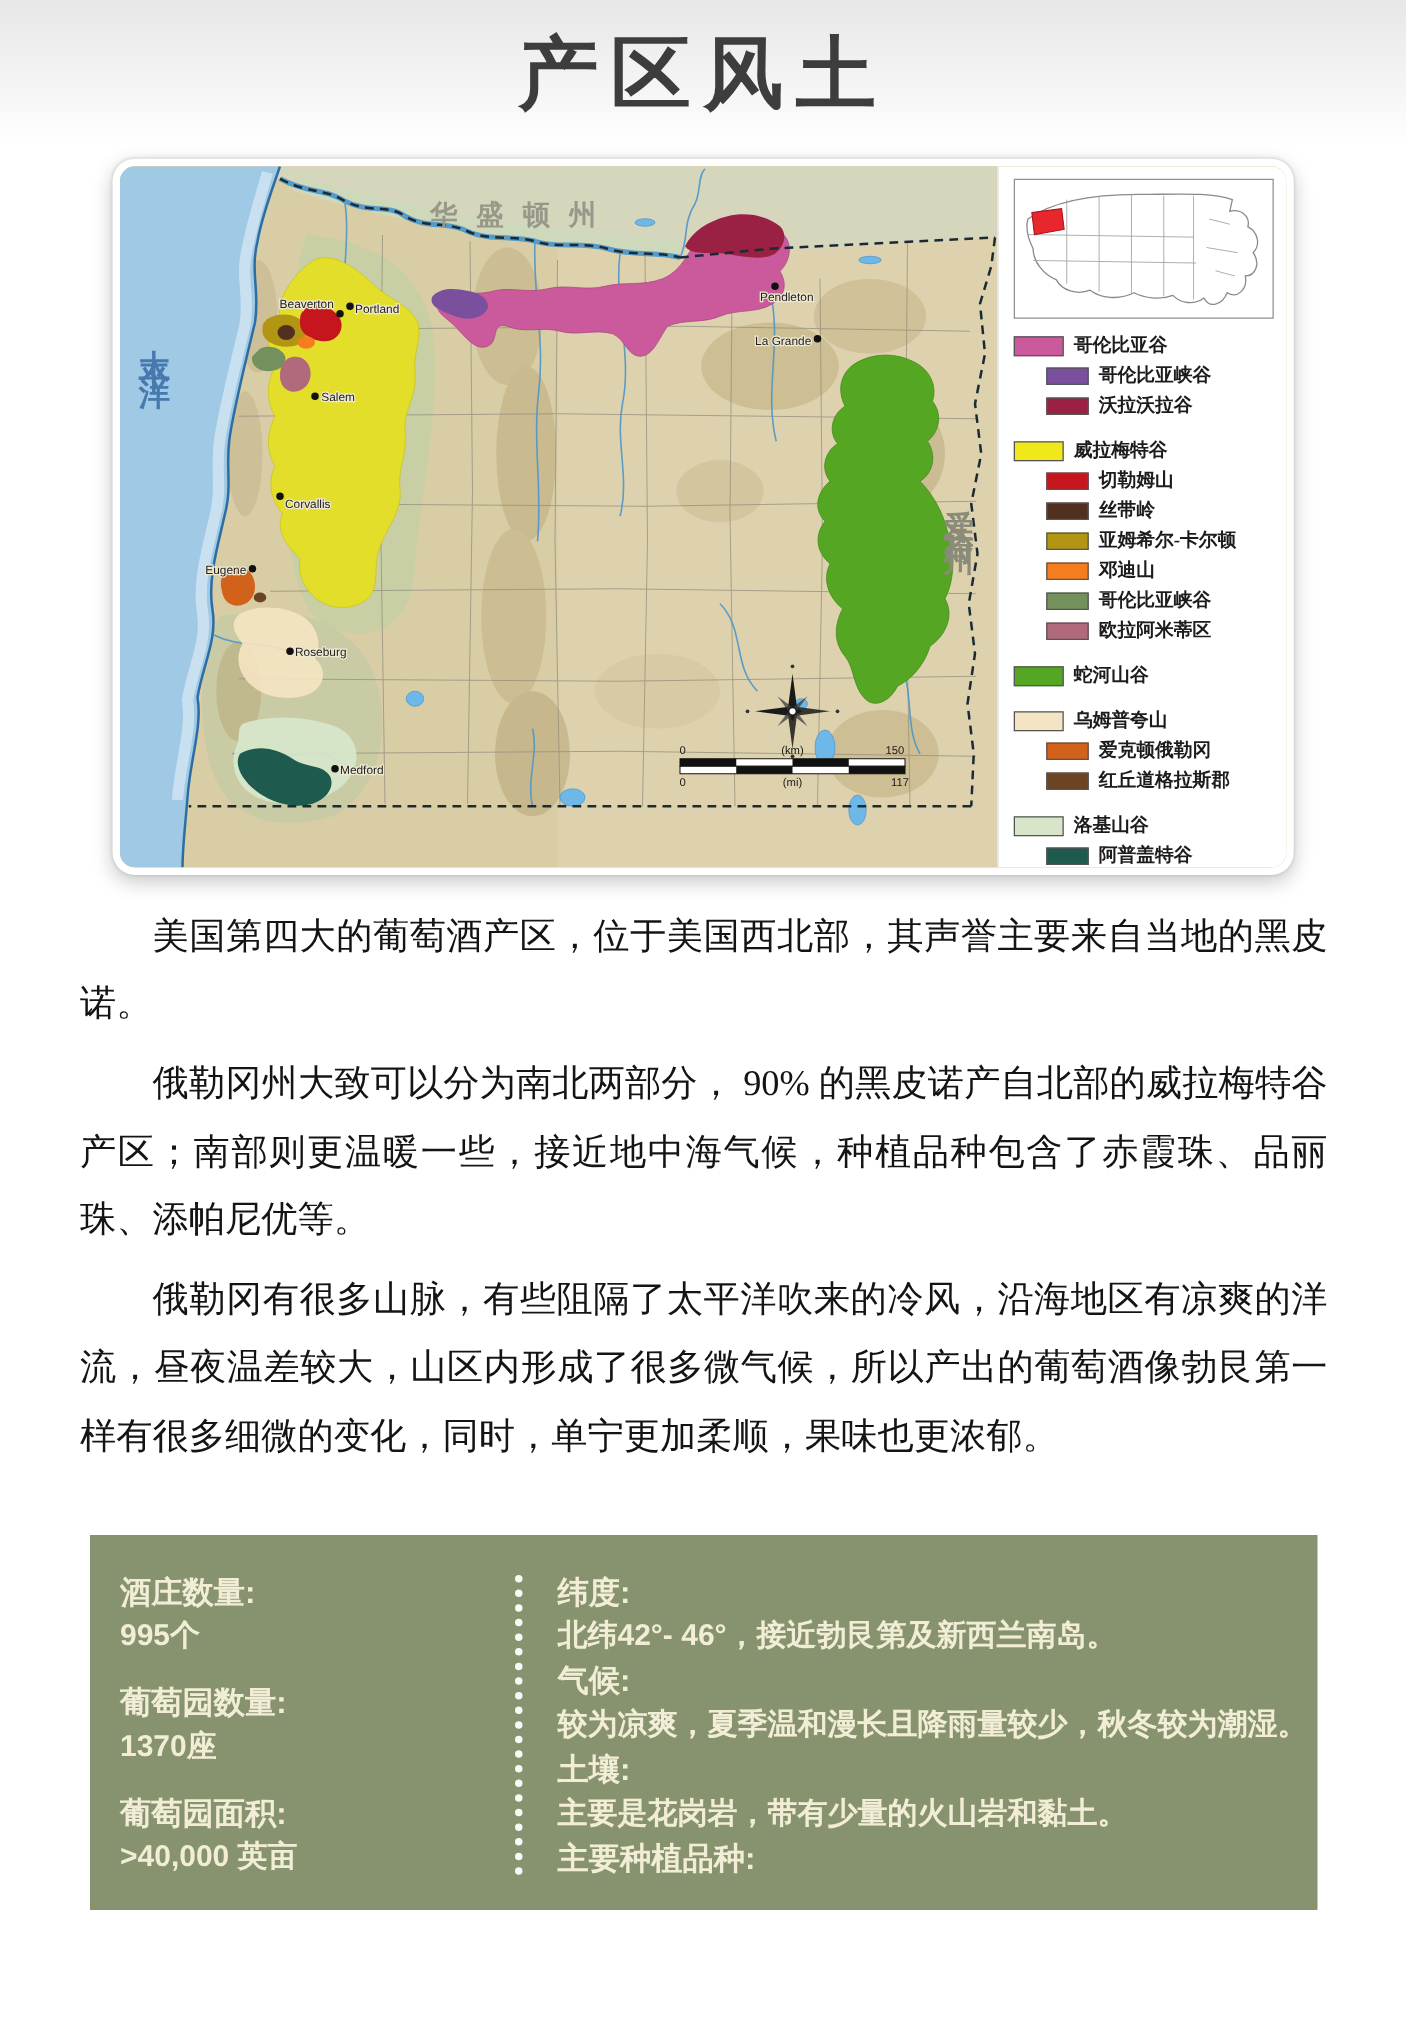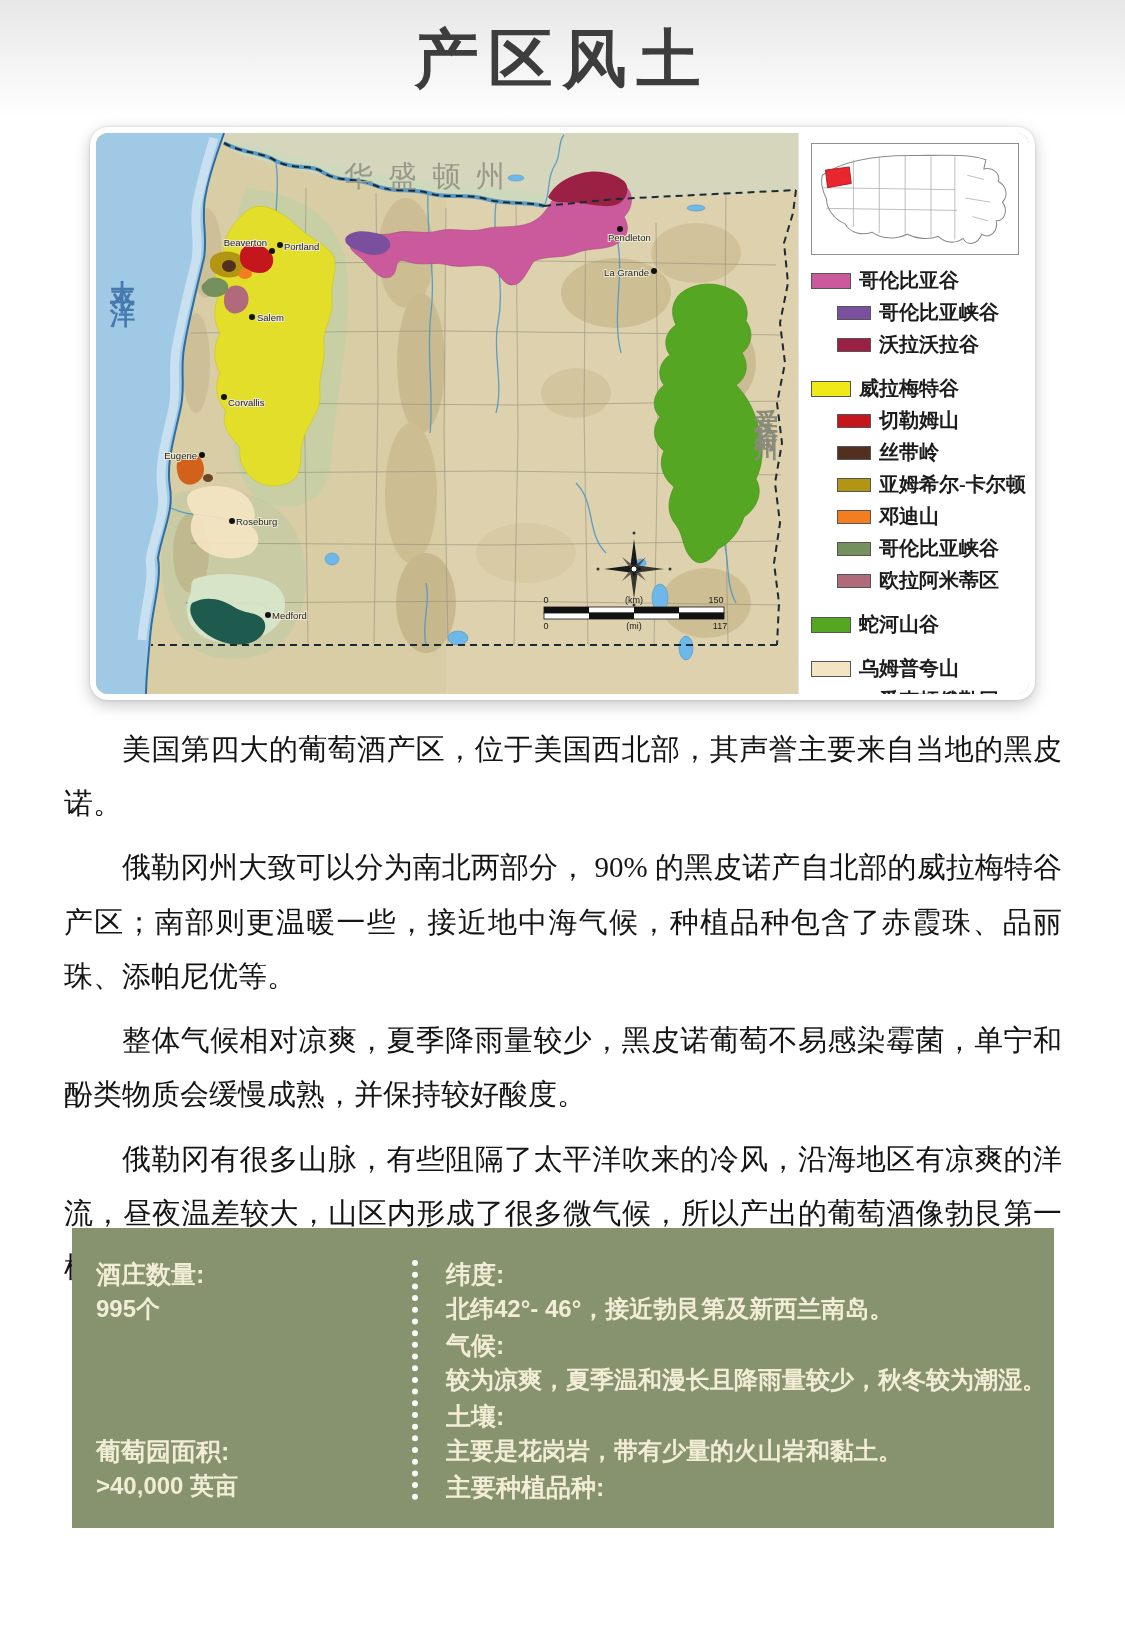--- a/index.html
+++ b/index.html
@@ -6,30 +6,30 @@
   body{width:1125px;height:1632px;position:relative;background:#ffffff;font-family:"Liberation Serif",serif;overflow:hidden;}
   .title-wrap{height:118px;background:linear-gradient(180deg,#e7e7e7 0%,#f4f4f4 55%,#ffffff 100%);display:flex;align-items:center;justify-content:center;}
   .page-title{font-size:64px;color:#3d3d3d;letter-spacing:10px;margin:0;font-weight:700;}
   
   .map-card{position:absolute;left:90px;top:127px;width:945px;height:573px;background:#fff;border-radius:18px;box-shadow:0 5px 16px rgba(0,0,0,.22),0 0 3px rgba(0,0,0,.15);padding:6px;box-sizing:border-box;}
   .map-inner{position:relative;width:933px;height:561px;border-radius:12px;overflow:hidden;background:#d9cda6;}
   svg.map{position:absolute;left:0;top:0;}
   .vlabel{position:absolute;writing-mode:vertical-rl;text-orientation:upright;font-weight:700;z-index:5;}
   .pacific-label{left:10px;top:126px;color:#4679ae;font-size:25px;letter-spacing:12px;}
   .idaho-label{left:654px;top:256px;color:#8b8b79;font-size:24px;letter-spacing:9px;}
-  .washington-label{position:absolute;left:248px;top:24px;color:#98988a;font-size:29px;letter-spacing:15px;font-weight:400;z-index:5;}
+  .washington-label{position:absolute;left:248px;top:24px;color:#98988a;font-size:22px;letter-spacing:15px;font-weight:700;z-index:5;}
   
   .legend{position:absolute;top:0;right:0;width:231px;height:561px;background:#ffffff;padding:8px 10px 0 12px;box-sizing:border-box;border-left:1px solid #e2e2e2;}
   .us-inset{border:1px solid #8f8f8f;height:110px;margin:2px 0 12px 0;background:#fff;}
   .legend-row{display:flex;align-items:center;margin:5px 0;}
   .legend-row.gap{margin-top:17px;}
   .legend-row.sub{margin-left:26px;}
   .swatch{width:40px;height:16px;border:1px solid #555;flex:0 0 auto;box-sizing:border-box;}
   .legend-row.sub .swatch{width:34px;height:14px;}
-  .legend-label{font-weight:700;font-size:20px;color:#1c1c1c;margin-left:8px;white-space:nowrap;}
+  .legend-label{font-weight:700;font-size:15px;color:#1c1c1c;margin-left:8px;white-space:nowrap;}
   
   .content{position:absolute;left:64px;top:722px;width:998px;}
   .para{font-size:29px;line-height:1.87;color:#141414;text-align:justify;text-indent:2em;margin:0 0 10px 0;}
   
   .stats-panel{position:absolute;left:72px;top:1228px;width:982px;height:300px;background:#87926e;display:flex;box-sizing:border-box;padding:28px 16px 24px 24px;color:#f2edd6;}
   .stats-col{display:flex;flex-direction:column;justify-content:space-between;}
   .stats-col.left{width:310px;flex:0 0 auto;}
   .stats-col.right{flex:1;padding-left:22px;}
   .stats-divider{border-left:6px dotted rgba(255,255,255,.95);margin:4px 6px;}
   .stat-label{font-family:"Liberation Sans",sans-serif;font-weight:700;font-size:25px;line-height:1.45;}
@@ -305,29 +305,32 @@
             <span class="legend-label">阿普盖特谷</span>
           </div>
         </div>
     </div>
   </div>
 </div>
 
 <div class="content" id="paragraphs">
     <p class="para">美国第四大的葡萄酒产区，位于美国西北部，其声誉主要来自当地的黑皮诺。</p>
     <p class="para">俄勒冈州大致可以分为南北两部分， 90% 的黑皮诺产自北部的威拉梅特谷产区；南部则更温暖一些，接近地中海气候，种植品种包含了赤霞珠、品丽珠、添帕尼优等。</p>
-    <p class="para">整体气候相对凉爽，夏季降雨量较少，黑皮诺葡萄不易感染霉菌，单宁和酚类物质会缓慢成熟，并保持较好酸度。</p>
     <p class="para">俄勒冈有很多山脉，有些阻隔了太平洋吹来的冷风，沿海地区有凉爽的洋流，昼夜温差较大，山区内形成了很多微气候，所以产出的葡萄酒像勃艮第一样有很多细微的变化，同时，单宁更加柔顺，果味也更浓郁。</p>
   </div>
 
 <div class="stats-panel" style="background: rgb(135, 146, 110); color: rgb(242, 237, 214);">
   <div class="stats-col left">
       <div class="stat">
         <div class="stat-label">酒庄数量:</div>
         <div class="stat-value">995个</div>
+      </div>
+      <div class="stat">
+        <div class="stat-label">葡萄园数量:</div>
+        <div class="stat-value">1370座</div>
       </div>
       <div class="stat">
         <div class="stat-label">葡萄园面积:</div>
         <div class="stat-value">&gt;40,000 英亩</div>
       </div>
     </div>
   <div class="stats-divider"></div>
   <div class="stats-col right">
       <div class="stat">
         <div class="stat-label">纬度:</div>

